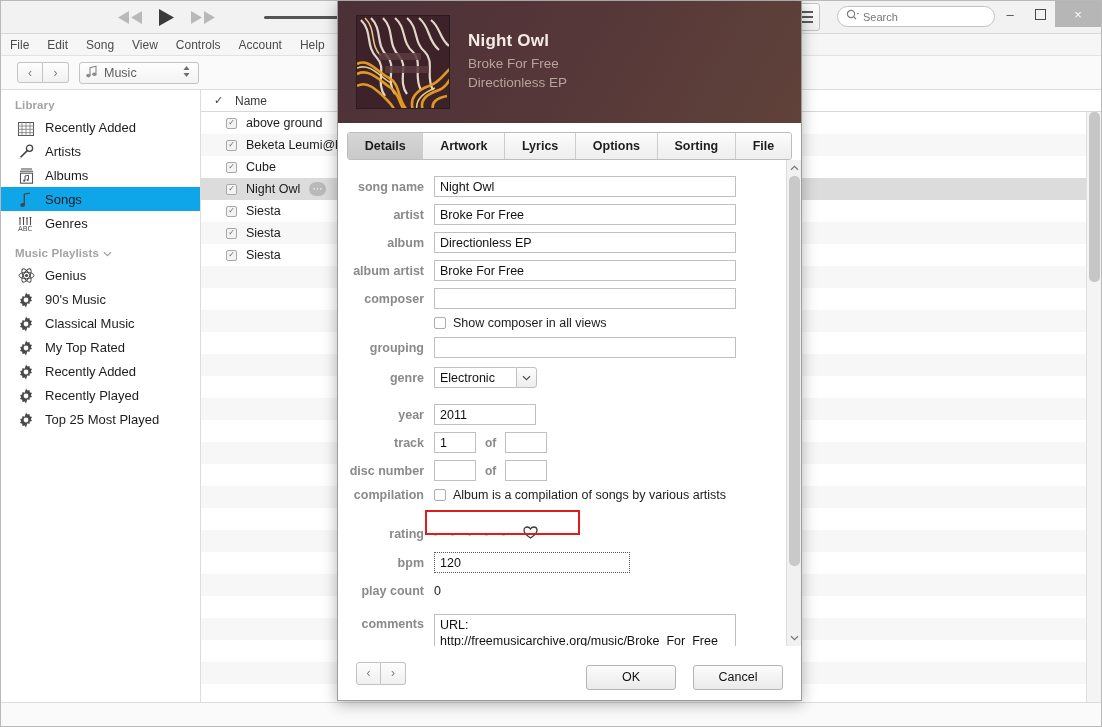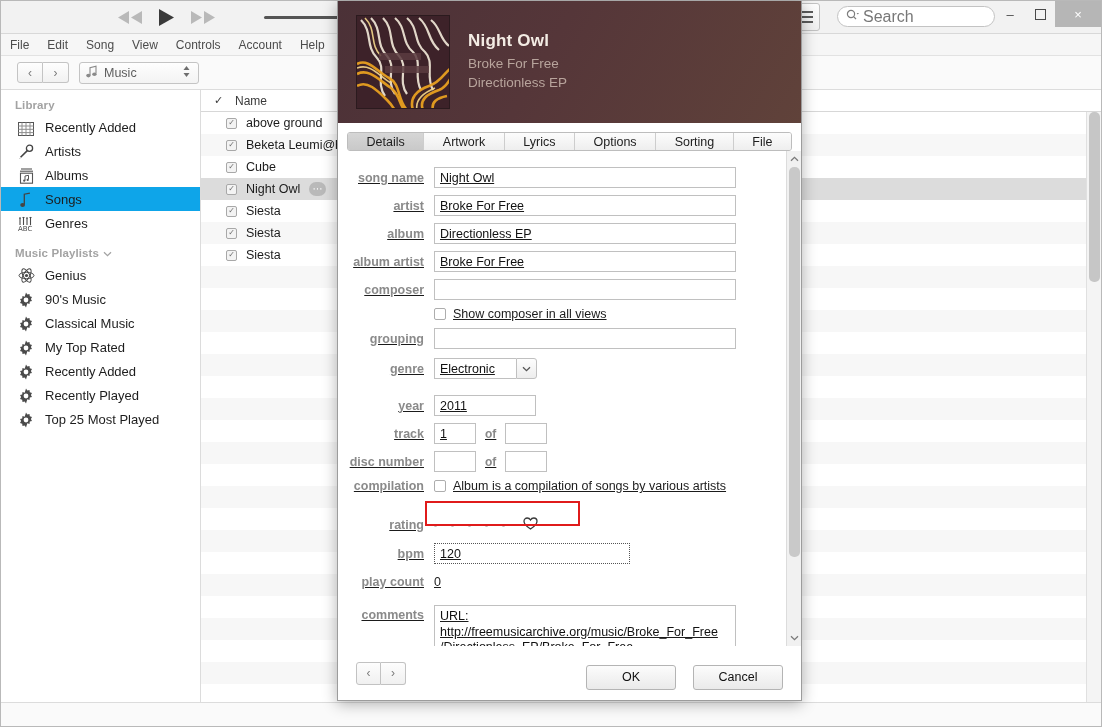--- a/index.html
+++ b/index.html
@@ -39,21 +39,21 @@
     background:linear-gradient(#fdfdfd,#efefef); border:1px solid #c2c2c2;
     border-radius:3px; display:flex; flex-direction:column;
     justify-content:center; align-items:center; gap:3px;
   }
   .burger i { display:block; width:14px; height:2px; background:#5b5b5b; }
   .searchbox {
     position:absolute; left:836px; top:5px; width:158px; height:21px;
     background:#fff; border:1px solid #c3c3c3; border-radius:11px;
     display:flex; align-items:center; padding-left:8px; gap:3px;
   }
-  .search-ph { color:#777; font-size:16px; }
+  .search-ph { color:#777; font-size:11px; }
   .winctl { position:absolute; right:0; top:0; display:flex; height:26px; }
   .winbtn {
     width:30px; height:26px; display:flex; align-items:center;
     justify-content:center; color:#4a4a4a; font-size:13px;
   }
   .winbtn.close { background:#b6b6b6; color:#fff; width:46px; }
 
   
   .menubar {
     height:22px; background:#f6f6f6; border-bottom:1px solid #e2e2e2;
@@ -157,34 +157,35 @@
     width:94px; height:94px; flex:0 0 auto; border:1px solid rgba(0,0,0,.25);
     background:#3a2329; position:relative; overflow:hidden;
   }
   .art svg { display:block; }
   .dlg-titles { padding-top:16px; min-width:0; }
   .dlg-title { color:#f3ece4; font-size:17px; font-weight:bold; letter-spacing:.2px; }
   .dlg-sub { color:#b8a49c; font-size:13.5px; margin-top:5px; }
   .dlg-sub2 { color:#b8a49c; font-size:13.5px; margin-top:4px; }
 
   .tabs {
-    height:19px; flex:0 0 auto; display:flex; margin:9px 9px 0 9px;
+    height:28px; flex:0 0 auto; display:flex; margin:9px 9px 0 9px;
     border:1px solid #bdbdbd; border-radius:3px; overflow:hidden;
     background:linear-gradient(#fcfcfc,#eeeeee);
+    font-weight:bold;
   }
   .tab {
     flex:1 1 auto; display:flex; align-items:center; justify-content:center;
     font-size:12.5px; color:#1d1d1d; border-right:1px solid #cdcdcd;
     background:linear-gradient(#fcfcfc,#eeeeee);
   }
   .tab:last-child { border-right:none; }
   .tab.active { background:linear-gradient(#d6d6d6,#c9c9c9); }
 
   .dlg-body { flex:1 1 auto; position:relative; overflow:hidden; }
-  .form { padding:16px 0 0 0;text-decoration:underline; }
+  .form { padding:16px 0 0 0; }
   .frow { display:flex; align-items:center; margin-bottom:7px; }
   .lbl {
     width:96px; text-align:right; padding-right:10px;
     color:#8a8a8a; font-size:12.5px; font-weight:bold; flex:0 0 auto;
   }
   .inp {
     height:21px; border:1px solid #c0c0c0; background:#fff;
     display:flex; align-items:center; padding:0 5px; font-size:12.5px; color:#111;
   }
   .inp.wide { width:302px; }

